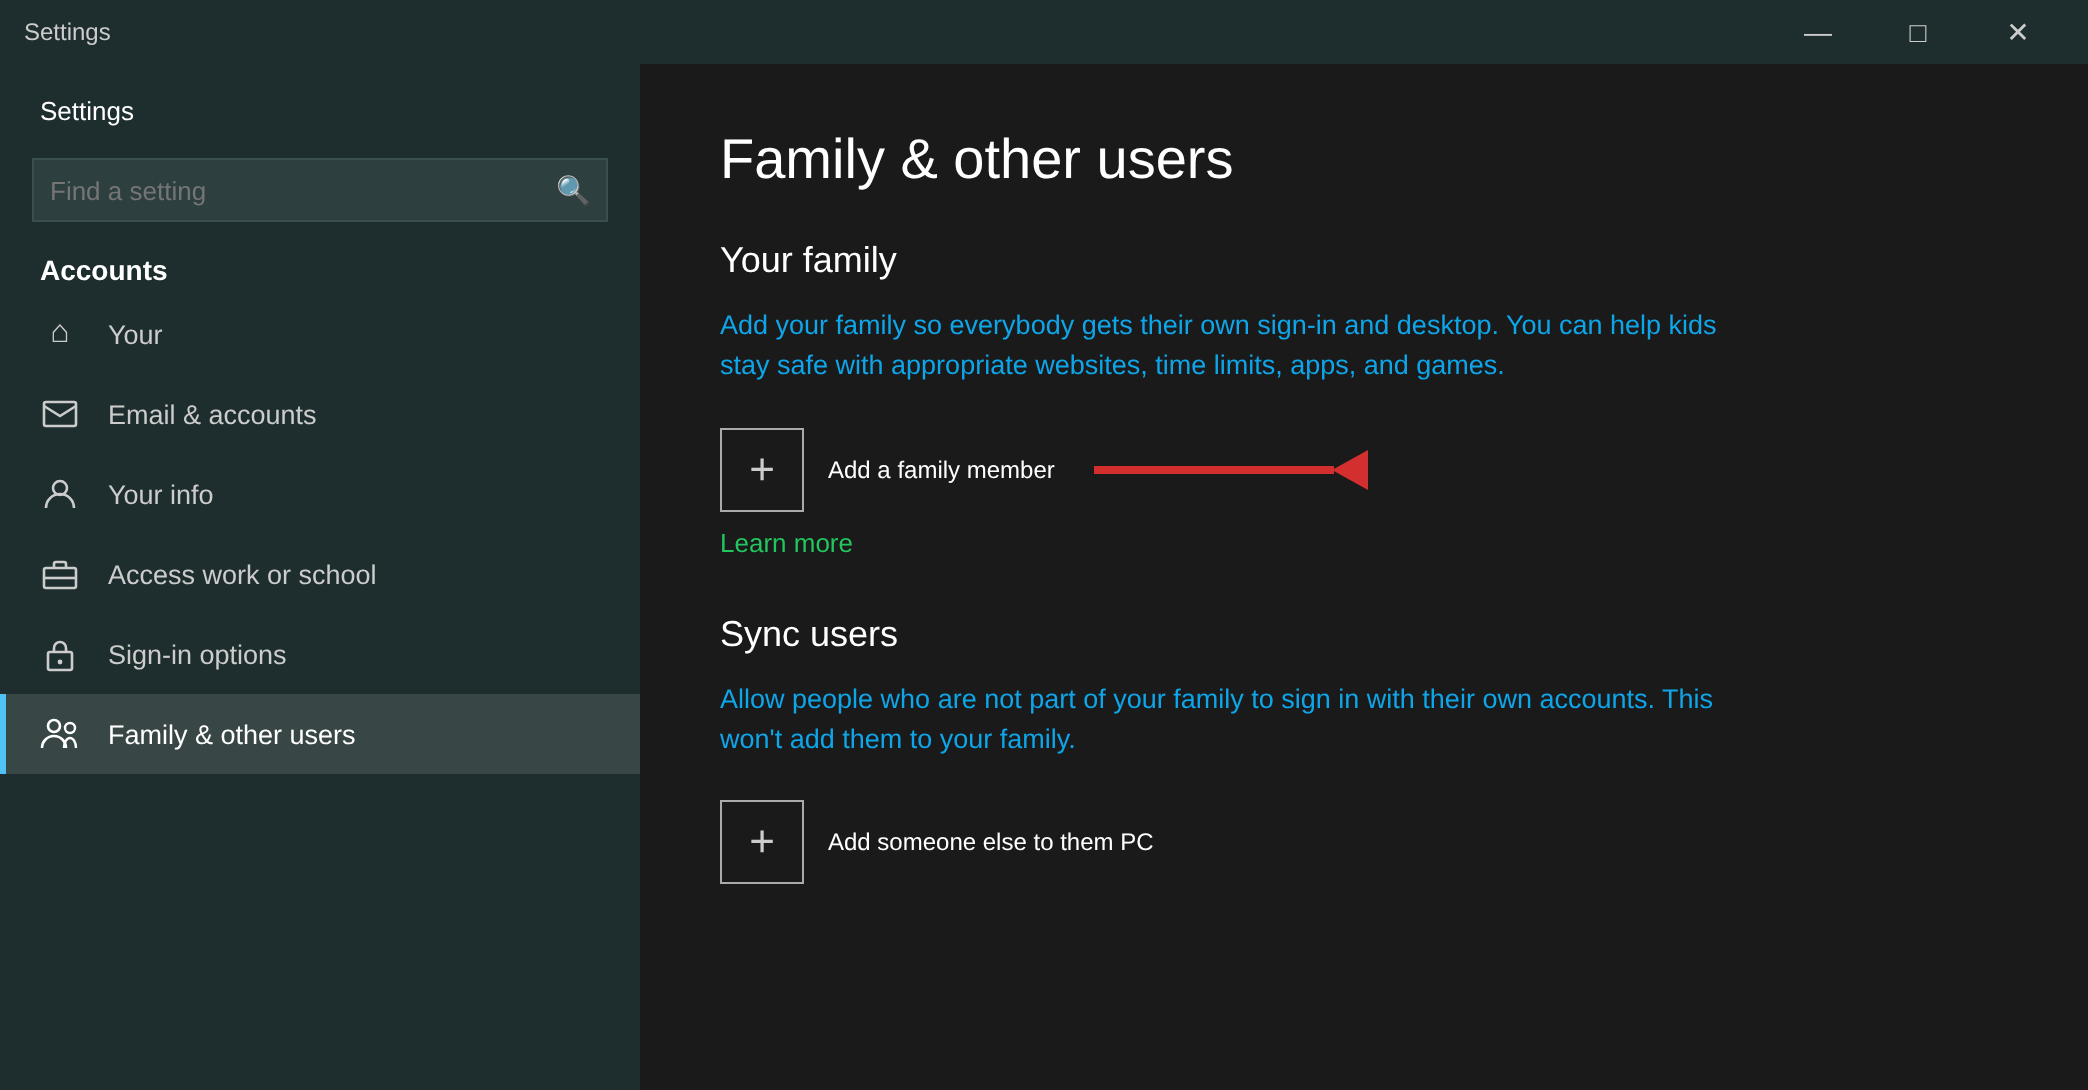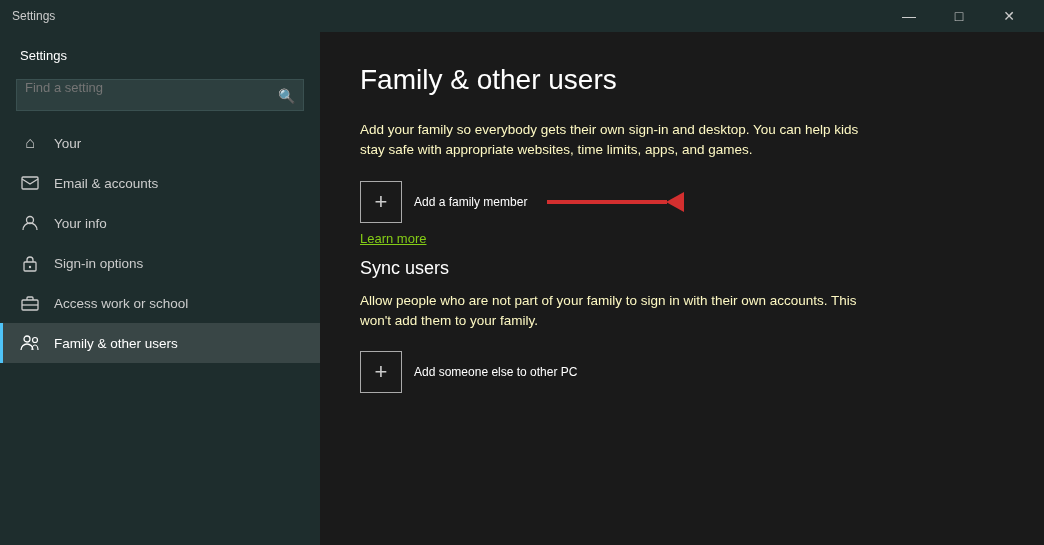--- a/index.html
+++ b/index.html
@@ -62,21 +62,21 @@
     }
     .sidebar-header {
       padding: 16px 20px 8px 20px;
       color: #fff;
       font-size: 13px;
       font-weight: 400;
     }
     .search-box {
       margin: 8px 16px 12px 16px;
       display: flex;
-      align-items: flex-start;
+      align-items: center;
       background: #2d3f3f;
       border: 1px solid #3a5050;
       height: 32px;
     }
     .search-input {
       flex: 1;
       background: transparent;
       border: none;
       outline: none;
       color: #ccc;
@@ -144,21 +144,21 @@
 
     .section-title {
       font-size: 18px;
       font-weight: 400;
       color: #fff;
       margin-bottom: 12px;
     }
 
     .section-desc {
       font-size: 13.5px;
-      color: #fef9c3;
+      color: #0ea5e9;
       line-height: 1.5;
       max-width: 500px;
       margin-bottom: 20px;
     }
 
     .add-button-row {
       display: flex;
       align-items: center;
       gap: 12px;
       margin-bottom: 8px;
@@ -200,25 +200,24 @@
     .arrow-head {
       width: 0;
       height: 0;
       border-top: 10px solid transparent;
       border-bottom: 10px solid transparent;
       border-right: 18px solid #d32f2f;
       margin-left: -1px;
     }
 
     .learn-more {
-      color: #84cc16;
+      color: #22c55e;
       font-size: 13px;
-      margin-bottom: 12px;
+      margin-bottom: 28px;
       cursor: pointer;
-      text-decoration: underline;
     }
 
     
     ::-webkit-scrollbar { width: 4px; }
     ::-webkit-scrollbar-track { background: transparent; }
     ::-webkit-scrollbar-thumb { background: #555; border-radius: 2px; }
   </style>
 </head>
 <body>
 
@@ -236,20 +235,21 @@
   <div class="sidebar">
     <div class="sidebar-header">Settings</div>
 
     <div class="search-box">
       <input class="search-input" type="text" placeholder="Find a setting" style="">
       <div class="search-icon-wrap">
         <span>🔍</span>
       </div>
     </div>
 
+    <div class="sidebar-section-label">Accounts</div>
 
     <div class="sidebar-item">
       <span class="sidebar-item-icon">⌂</span>
       <span>Your</span>
     </div>
 
     <div class="sidebar-item">
       <span class="sidebar-item-icon">
         <svg width="18" height="14" viewBox="0 0 18 14" fill="none">
           <rect x="1" y="1" width="16" height="12" rx="1" stroke="#ccc" stroke-width="1.3"></rect>
@@ -260,78 +260,79 @@
     </div>
 
     <div class="sidebar-item">
       <span class="sidebar-item-icon">
         <svg width="18" height="18" viewBox="0 0 18 18" fill="none">
           <circle cx="9" cy="6" r="3.5" stroke="#ccc" stroke-width="1.3"></circle>
           <path d="M2 16c0-3.866 3.134-7 7-7s7 3.134 7 7" stroke="#ccc" stroke-width="1.3"></path>
         </svg>
       </span>
       <span>Your info</span>
+    </div>
+
+    <div class="sidebar-item">
+      <span class="sidebar-item-icon">
+        <svg width="18" height="16" viewBox="0 0 18 16" fill="none">
+          <rect x="1" y="5" width="16" height="10" rx="1" stroke="#ccc" stroke-width="1.3"></rect>
+          <path d="M6 5V3a1 1 0 011-1h4a1 1 0 011 1v2" stroke="#ccc" stroke-width="1.3"></path>
+          <line x1="1" y1="10" x2="17" y2="10" stroke="#ccc" stroke-width="1.3"></line>
+        </svg>
+      </span>
+      <span>Access work or school</span>
     </div>
 
     <div class="sidebar-item">
       <span class="sidebar-item-icon">
         <svg width="18" height="18" viewBox="0 0 18 18" fill="none">
           <rect x="3" y="8" width="12" height="9" rx="1" stroke="#ccc" stroke-width="1.3"></rect>
           <path d="M6 8V6a3 3 0 016 0v2" stroke="#ccc" stroke-width="1.3"></path>
           <circle cx="9" cy="13" r="1.2" fill="#ccc"></circle>
         </svg>
       </span>
       <span>Sign-in options</span>
-    </div>
-
-    <div class="sidebar-item">
-      <span class="sidebar-item-icon">
-        <svg width="18" height="16" viewBox="0 0 18 16" fill="none">
-          <rect x="1" y="5" width="16" height="10" rx="1" stroke="#ccc" stroke-width="1.3"></rect>
-          <path d="M6 5V3a1 1 0 011-1h4a1 1 0 011 1v2" stroke="#ccc" stroke-width="1.3"></path>
-          <line x1="1" y1="10" x2="17" y2="10" stroke="#ccc" stroke-width="1.3"></line>
-        </svg>
-      </span>
-      <span>Access work or school</span>
     </div>
 
     <div class="sidebar-item active">
       <span class="sidebar-item-icon">
         <svg width="20" height="16" viewBox="0 0 20 16" fill="none">
           <circle cx="7" cy="4" r="3" stroke="#fff" stroke-width="1.3"></circle>
           <path d="M1 15c0-3.314 2.686-6 6-6s6 2.686 6 6" stroke="#fff" stroke-width="1.3"></path>
           <circle cx="15" cy="5" r="2.5" stroke="#fff" stroke-width="1.2"></circle>
           <path d="M12 15c0-2.761 1.343-5 3-5s3 2.239 3 5" stroke="#fff" stroke-width="1.2"></path>
         </svg>
       </span>
       <span>Family &amp; other users</span>
     </div>
 
   </div>
 
   <div class="content">
     <h1 class="page-title">Family &amp; other users</h1>
 
+    <h2 class="section-title">Your family</h2>
     <p class="section-desc">Add your family so everybody gets their own sign-in and desktop. You can help kids stay safe with appropriate websites, time limits, apps, and games.</p>
 
     <div class="add-button-row">
       <div class="add-box">+</div>
       <span class="add-label">Add a family member</span>
       <div class="arrow-wrapper">
         <div class="red-arrow">
           <div class="arrow-line"></div>
           <div class="arrow-head"></div>
         </div>
       </div>
     </div>
 
     <div class="learn-more">Learn more</div>
 
     <h2 class="section-title">Sync users</h2>
     <p class="section-desc">Allow people who are not part of your family to sign in with their own accounts. This won't add them to your family.</p>
 
     <div class="add-button-row">
       <div class="add-box">+</div>
-      <span class="add-label">Add someone else to other PC</span>
+      <span class="add-label">Add someone else to them PC</span>
     </div>
   </div>
 
 </div>
 
 </body></html>

